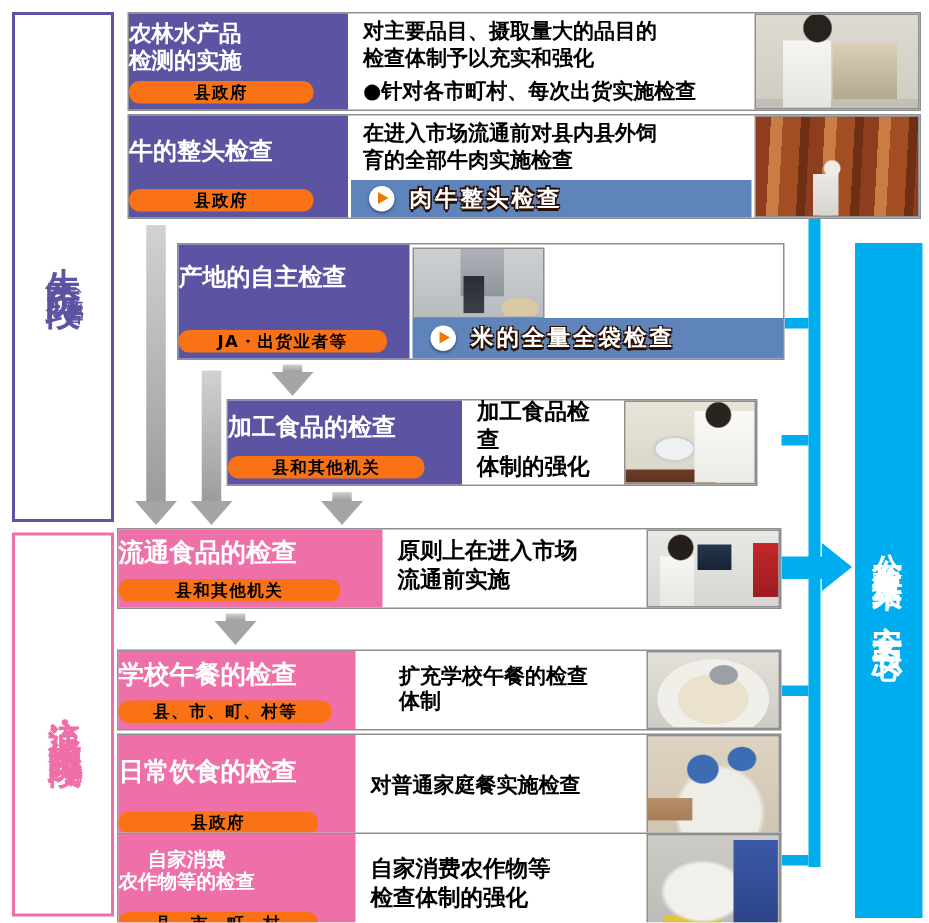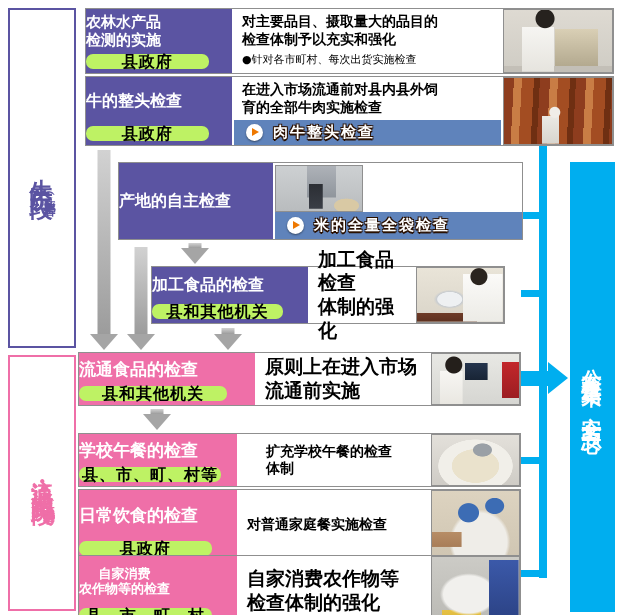--- a/index.html
+++ b/index.html
@@ -18,27 +18,27 @@
               display:flex;align-items:center;justify-content:center;}
   .result-text{writing-mode:vertical-rl;color:#fff;font-weight:bold;font-size:20px;letter-spacing:4px;}
   
   .row{position:absolute;display:flex;gap:2px;border:1px solid #8f8f8f;background:#fff;box-sizing:border-box;}
   .tbox{display:flex;flex-direction:column;align-items:flex-start;box-sizing:border-box;flex:none;}
   .purple{background:#5b54a2;}
   .pink{background:#ef6fa8;}
   .ptitle{flex:1;display:flex;align-items:center;justify-content:center;color:#fff;font-weight:bold;
           text-align:center;white-space:pre-line;font-size:16px;line-height:1.15;}
   .fs15 .ptitle{font-size:15px;} .fs13 .ptitle{font-size:13px;} .fs17 .ptitle{font-size:17px;}
-  .pill{background:#bef264;border-radius:7px;font-size:16px;font-weight:bold;color:#000;text-align:center;
+  .pill{background:#f97316;border-radius:7px;font-size:11px;font-weight:bold;color:#000;text-align:center;
         width:84%;margin-bottom:4px;padding:1px 0;line-height:13px;letter-spacing:1px;}
   .desc{flex:1;box-sizing:border-box;display:flex;flex-direction:column;min-width:0;}
   .dtext{font-weight:bold;font-size:14px;line-height:1.25;white-space:pre-line;color:#000;padding:4px 8px;}
-  .dnote{font-size:11px;font-weight:normal;padding:0 8px 3px;color:#000;}
+  .dnote{font-size:14px;font-weight:bold;padding:0 8px 3px;color:#000;}
   .vcenter{justify-content:center;}
-  .dt13{font-size:13px;line-height:1.2;padding-top:3px;} .dt15{font-size:19px;}
+  .dt13{font-size:13px;line-height:1.2;padding-top:3px;} .dt15{font-size:15px;font-family:Liberation Mono, monospace;}
   .banner{height:28px;background:#5f83bb;display:flex;align-items:center;gap:10px;padding-left:12px;
           box-sizing:border-box;margin-top:auto;width:100%;}
   .play{width:17px;height:17px;background:#fff;border-radius:50%;position:relative;flex:none;
         box-shadow:0 1px 2px rgba(0,0,0,.45);}
   .play::after{content:"";position:absolute;left:6px;top:4px;width:0;height:0;
         border-left:7px solid #ee7800;border-top:4.5px solid transparent;border-bottom:4.5px solid transparent;}
   .btext{font-size:15px;font-weight:bold;color:#ffffff;letter-spacing:2px;
         text-shadow:-1px -1px 0 #2a1000,1px -1px 0 #2a1000,-1px 1px 0 #2a1000,1px 1px 0 #2a1000,0 2px 0 #2a1000;}
   
   .photo{box-sizing:border-box;border:1px solid #8f8f8f;flex:none;background-repeat:no-repeat;}
@@ -172,20 +172,21 @@
         <span class="play"></span>
         <span class="btext">肉牛整头检查</span>
       </div>
     </div>
     <div class="photo ph2" style="width:110px;"></div>
   </div>
 
   <div class="row" style="left:118px;top:162px;width:405px;height:78px;">
     <div class="tbox purple" style="width:154px;gap:12px;">
       <div class="ptitle">产地的自主检查</div>
+      <div class="pill" style="width:90%;">JA・出货业者等</div>
     </div>
     <div class="desc">
       <div style="display:flex;flex:1;min-height:0;">
         <div class="photo ph3" style="width:88px;height:47px;margin:2px 2px 0 0;"></div>
       </div>
       <div class="banner" style="height:27px;">
         <span class="play"></span>
         <span class="btext">米的全量全袋检查</span>
       </div>
     </div>

